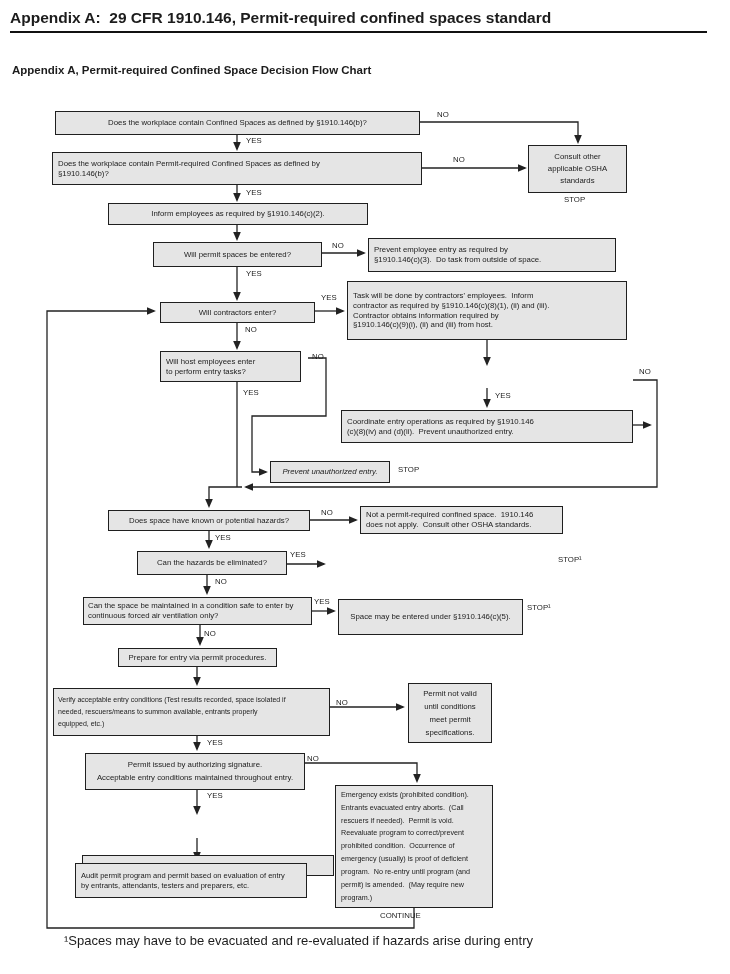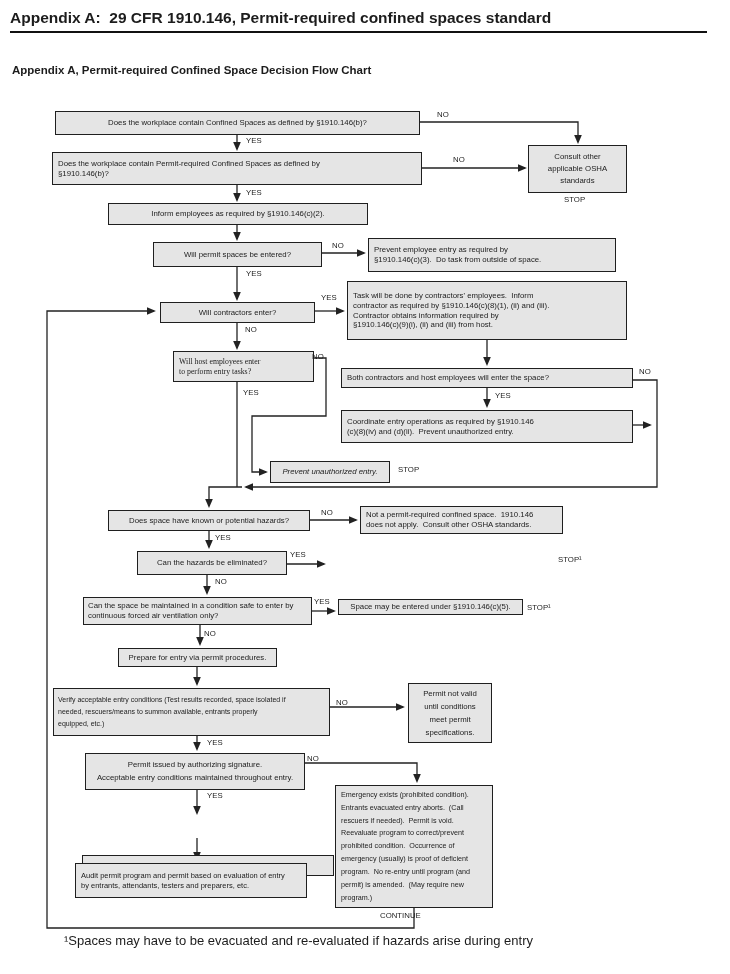--- a/index.html
+++ b/index.html
@@ -17,30 +17,30 @@
   .footnote{position:absolute;left:24px;top:933px;font-size:13px;margin-left:40px;}
   
   #n-confined{left:55px;top:111px;width:365px;height:24px;}
   #n-permitq{left:52px;top:152px;width:370px;height:33px;}
   #n-consult{left:528px;top:145px;width:99px;height:48px;line-height:1.55;}
   #n-inform{left:108px;top:203px;width:260px;height:22px;}
   #n-willpermit{left:153px;top:242px;width:169px;height:25px;}
   #n-preventemp{left:368px;top:238px;width:248px;height:34px;}
   #n-contractors{left:160px;top:302px;width:155px;height:21px;}
   #n-task{left:347px;top:281px;width:280px;height:59px;}
-  #n-host{left:173px;top:351px;width:141px;height:31px;font-family:Liberation Serif, serif;}
+  #n-host{left:160px;top:351px;width:141px;height:31px;}
   #n-both{left:341px;top:368px;width:292px;height:20px;}
   #n-coord{left:341px;top:410px;width:292px;height:33px;}
   #n-preventun{left:270px;top:461px;width:120px;height:22px;font-style:italic;}
   #n-hazardq{left:108px;top:510px;width:202px;height:21px;}
   #n-notpermit{left:360px;top:506px;width:203px;height:28px;}
   #n-eliminate{left:137px;top:551px;width:150px;height:24px;}
   #n-reclassify{left:328px;top:546px;width:227px;height:32px;}
   #n-ventilation{left:83px;top:597px;width:229px;height:28px;padding:2px 4px;}
-  #n-spaceentered{left:338px;top:599px;width:185px;height:16px;}
+  #n-spaceentered{left:338px;top:599px;width:185px;height:36px;}
   #n-prepare{left:118px;top:648px;width:159px;height:19px;}
   #n-verify{left:53px;top:688px;width:277px;height:48px;font-size:7px;line-height:1.75;padding:2px 4px;}
   #n-notvalid{left:408px;top:683px;width:84px;height:60px;line-height:1.7;}
   #n-permitissued{left:85px;top:753px;width:220px;height:37px;line-height:1.6;}
   #n-entrytasks{left:82px;top:855px;width:252px;height:21px;text-align:right;}
   #n-audit{left:75px;top:863px;width:232px;height:35px;font-size:7.5px;}
   #n-emergency{left:335px;top:785px;width:158px;height:123px;font-size:7.2px;line-height:1.78;
                align-items:flex-start;padding:3px 5px;}
   
   #L0{left:437px;top:110px;} #L1{left:246px;top:136px;} #L2{left:453px;top:155px;}
@@ -109,21 +109,20 @@
   <div class="node c" id="n-willpermit">Will permit spaces be entered?</div>
   <div class="node" id="n-preventemp">Prevent employee entry as required by
 §1910.146(c)(3).  Do task from outside of space.</div>
   <div class="node c" id="n-contractors">Will contractors enter?</div>
   <div class="node" id="n-task">Task will be done by contractors' employees.  Inform
 contractor as required by §1910.146(c)(8)(1), (ii) and (iii).
 Contractor obtains information required by
 §1910.146(c)(9)(i), (ii) and (iii) from host.</div>
   <div class="node" id="n-host">Will host employees enter
 to perform entry tasks?</div>
-  <div class="node" id="n-both">Both contractors and host employees will enter the space?</div>
   <div class="node" id="n-coord">Coordinate entry operations as required by §1910.146
 (c)(8)(iv) and (d)(ii).  Prevent unauthorized entry.</div>
   <div class="node c" id="n-preventun">Prevent unauthorized entry.</div>
   <div class="node c" id="n-hazardq">Does space have known or potential hazards?</div>
   <div class="node" id="n-notpermit">Not a permit-required confined space.  1910.146
 does not apply.  Consult other OSHA standards.</div>
   <div class="node c" id="n-eliminate">Can the hazards be eliminated?</div>
   <div class="node" id="n-ventilation">Can the space be maintained in a condition safe to enter by
 continuous forced air ventilation only?</div>
   <div class="node c" id="n-spaceentered">Space may be entered under §1910.146(c)(5).</div>

